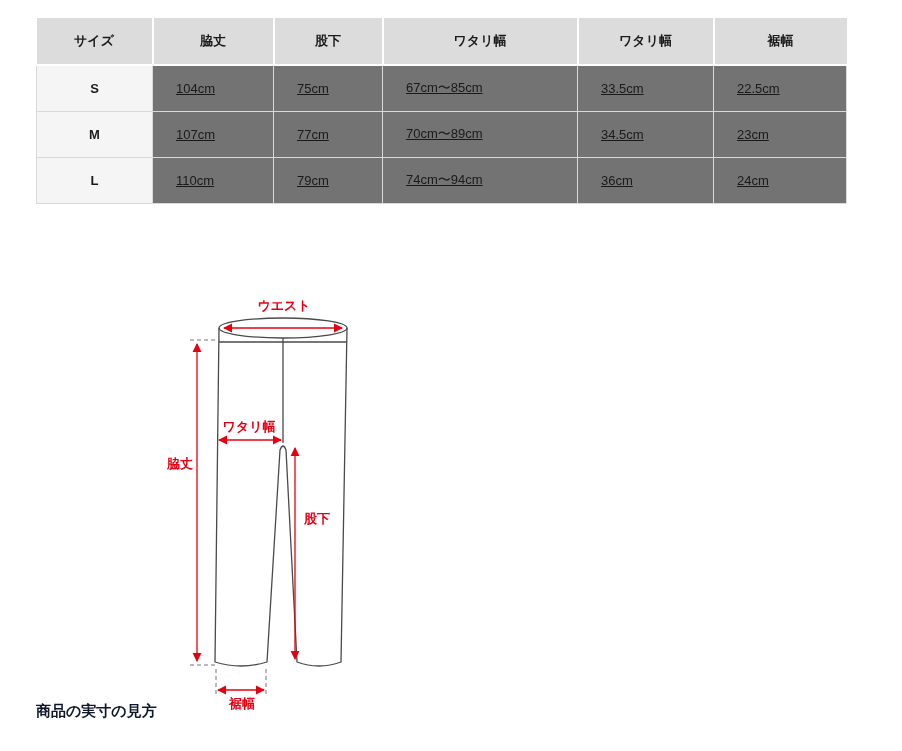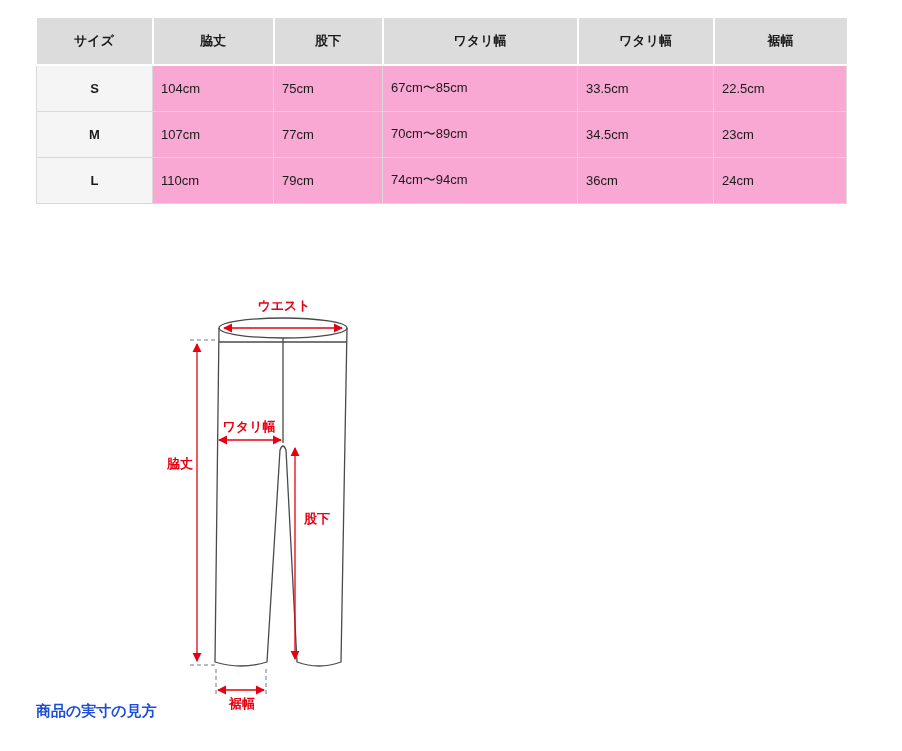--- a/index.html
+++ b/index.html
@@ -21,38 +21,38 @@
     background:#dcdcdc; height:47px;
     font-weight:bold; text-align:center; vertical-align:middle;
     border-left:2px solid #fff; border-bottom:2px solid #fff;
   }
   .size-table thead th:first-child { border-left:none; }
   .size-table tbody th {
     background:#f5f5f5; font-weight:bold; text-align:center; vertical-align:middle;
     border:1px solid #d9d9d9; height:46px; font-size:13px;
   }
   .size-table tbody td {
-    background:#f9a8d4; border:1px solid #d9d9d9; height:46px;
-    text-align:left; padding-left:8px; vertical-align:middle;
+    background:#737373; border:1px solid #d9d9d9; height:46px;
+    text-align:left; padding-left:23px; vertical-align:middle;text-decoration:underline;
   }
 
   
   .diagram-svg { position:absolute; left:120px; top:280px; width:320px; height:440px; }
   .outline { stroke:#4a4a4a; stroke-width:1.3; fill:none; stroke-linejoin:round; }
   .ann-line { stroke:var(--accent,#e60012); stroke-width:1.3; fill:none; }
   .guide { stroke:#777; stroke-width:1; fill:none; stroke-dasharray:4,3; }
   .ann-text {
     fill:var(--accent,#e60012); font-weight:bold; font-size:13px;
     font-family:"Liberation Sans","DejaVu Sans",sans-serif;
   }
   marker path { fill:var(--accent,#e60012); }
 
   .caption {
     position:absolute; left:36px; top:702px;
-    font-size:15px; font-weight:bold; color:#1d4ed8;
+    font-size:15px; font-weight:bold; color:#0f172a;
   }
 </style>
 </head>
 <body>
 
 <div class="page">
 
   <table class="size-table">
     <colgroup>
       <col style="width:116px">

